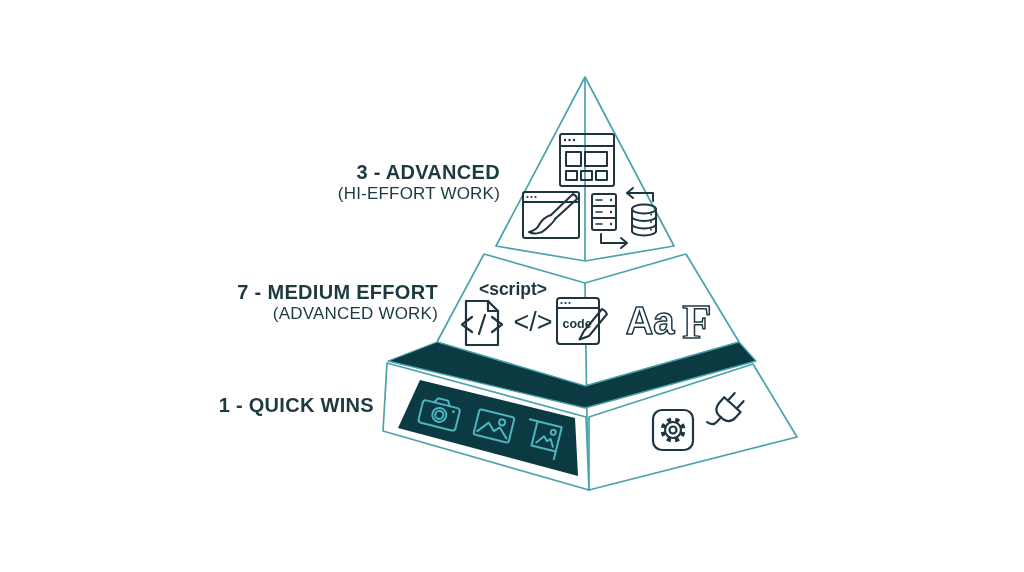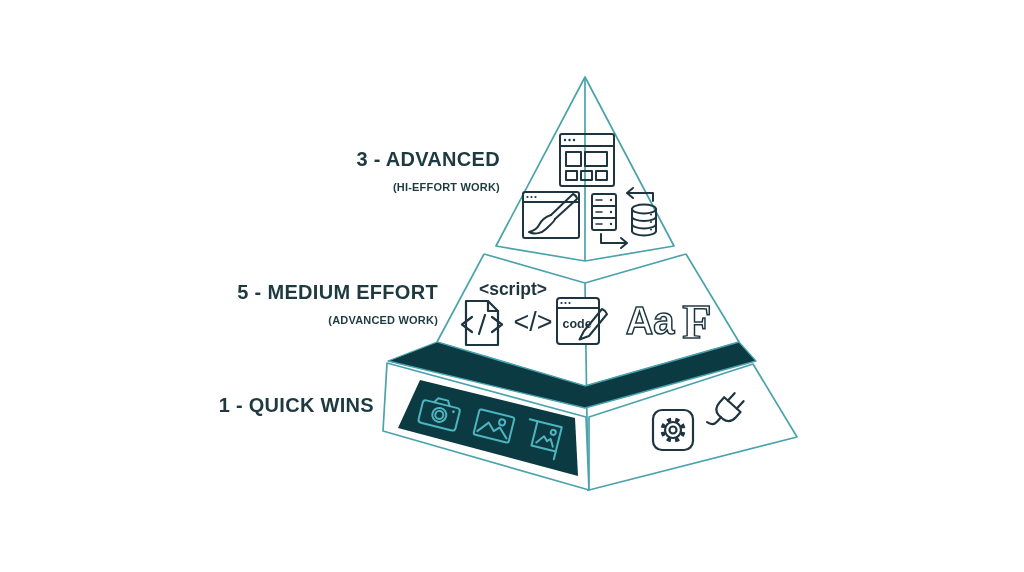--- a/index.html
+++ b/index.html
@@ -1,22 +1,22 @@
 <!DOCTYPE html>
 <html><head>
 <meta charset="utf-8">
 <style>
   html,body{margin:0;padding:0;background:#ffffff;}
   #stage{position:relative;width:1024px;height:572px;background:#ffffff;overflow:hidden;
          font-family:"Liberation Sans",sans-serif;}
   #pyramid-svg{position:absolute;left:0;top:0;}
   .lvl-label{position:absolute;text-align:right;color:#1d3a41;line-height:1.14;}
   .lvl-title{font-weight:700;font-size:20px;letter-spacing:.3px;white-space:nowrap;}
-  .lvl-sub{font-weight:700;font-size:11px;letter-spacing:.2px;white-space:nowrap;margin-top:10px;}
-  #label3{right:524px;top:148px;}
+  .lvl-sub{font-weight:400;font-size:17px;letter-spacing:.2px;white-space:nowrap;}
+  #label3{right:524px;top:161px;}
   #label2{right:586px;top:281px;}
   #label1{right:650px;top:394px;text-align:right;}
 </style>
 </head>
 <body>
 
 <div id="stage">
 
   <svg id="pyramid-svg" width="1024" height="572" viewBox="0 0 1024 572">
 
@@ -152,21 +152,21 @@
       <path d="M0 3 V9 Q0 15 -7 16"></path>
     </g>
   </svg>
 
   <div class="lvl-label" id="label3">
     <div class="lvl-title">3 - ADVANCED</div>
     <div class="lvl-sub">(HI-EFFORT WORK)</div>
   </div>
 
   <div class="lvl-label" id="label2">
-    <div class="lvl-title">5 - MEDIUM EFFORT</div>
+    <div class="lvl-title">7 - MEDIUM EFFORT</div>
     <div class="lvl-sub">(ADVANCED WORK)</div>
   </div>
 
   <div class="lvl-label" id="label1">
     <div class="lvl-title">1 - QUICK WINS</div>
   </div>
 
 </div>
 
 </body></html>

